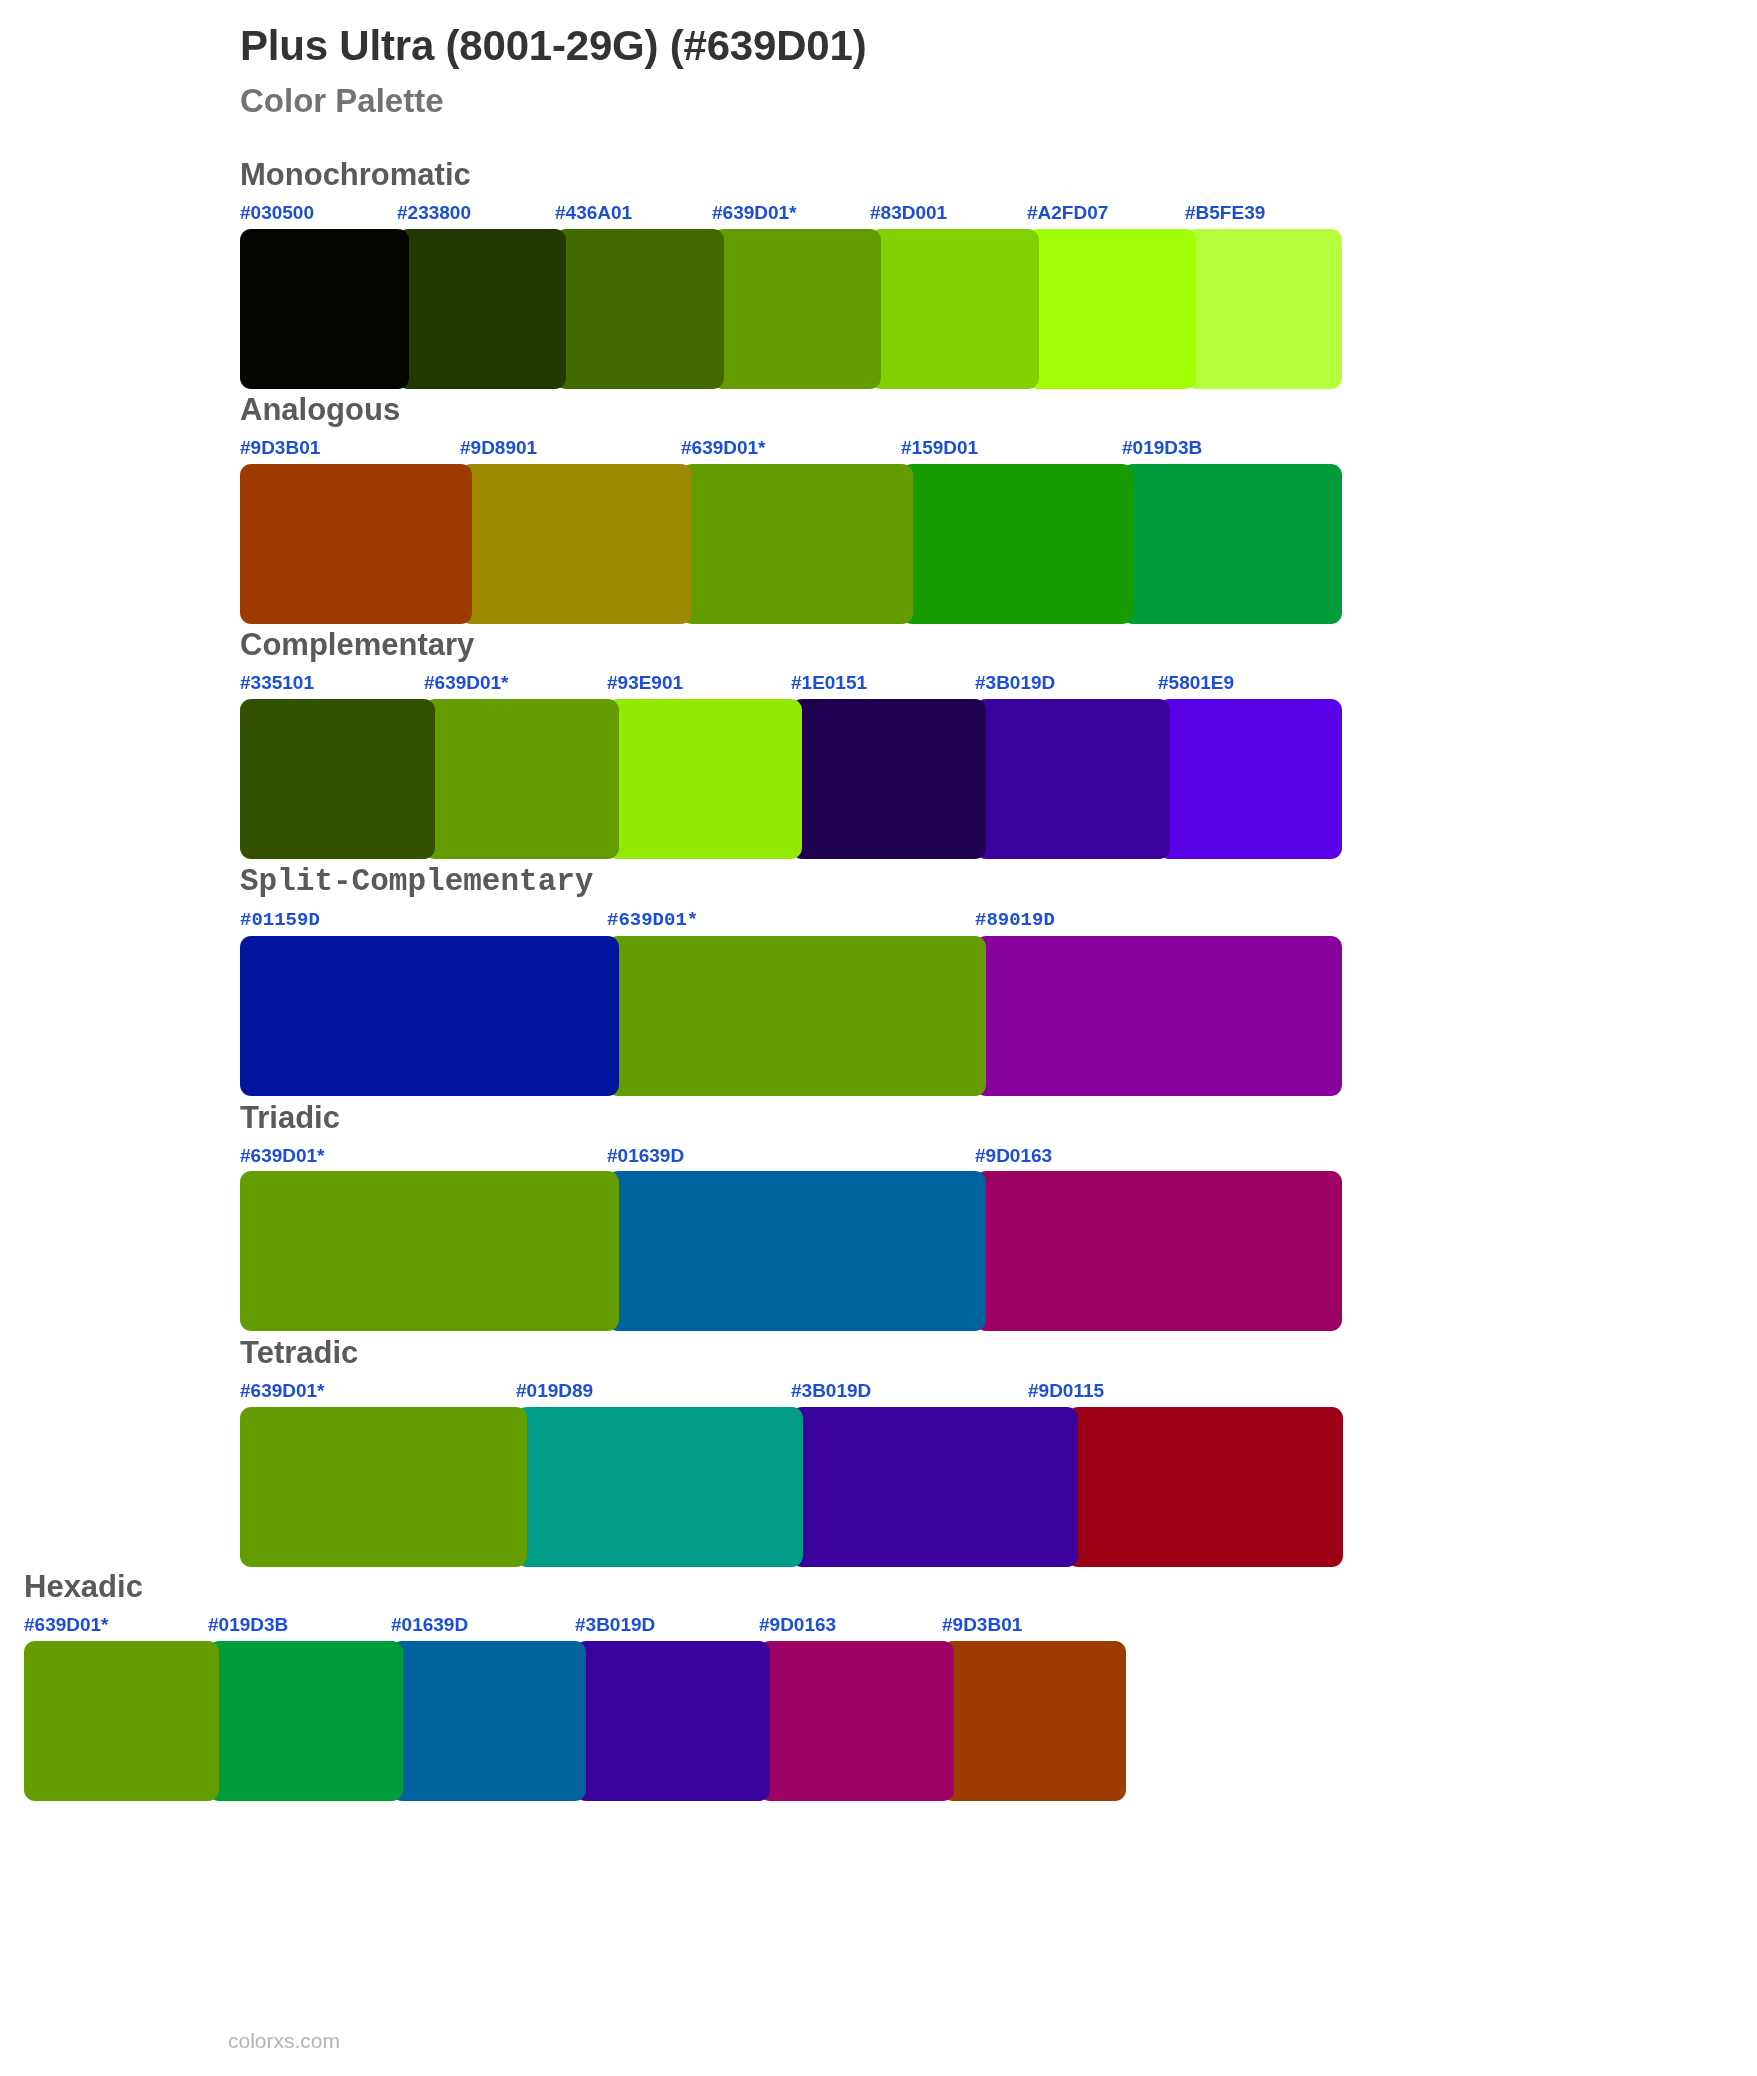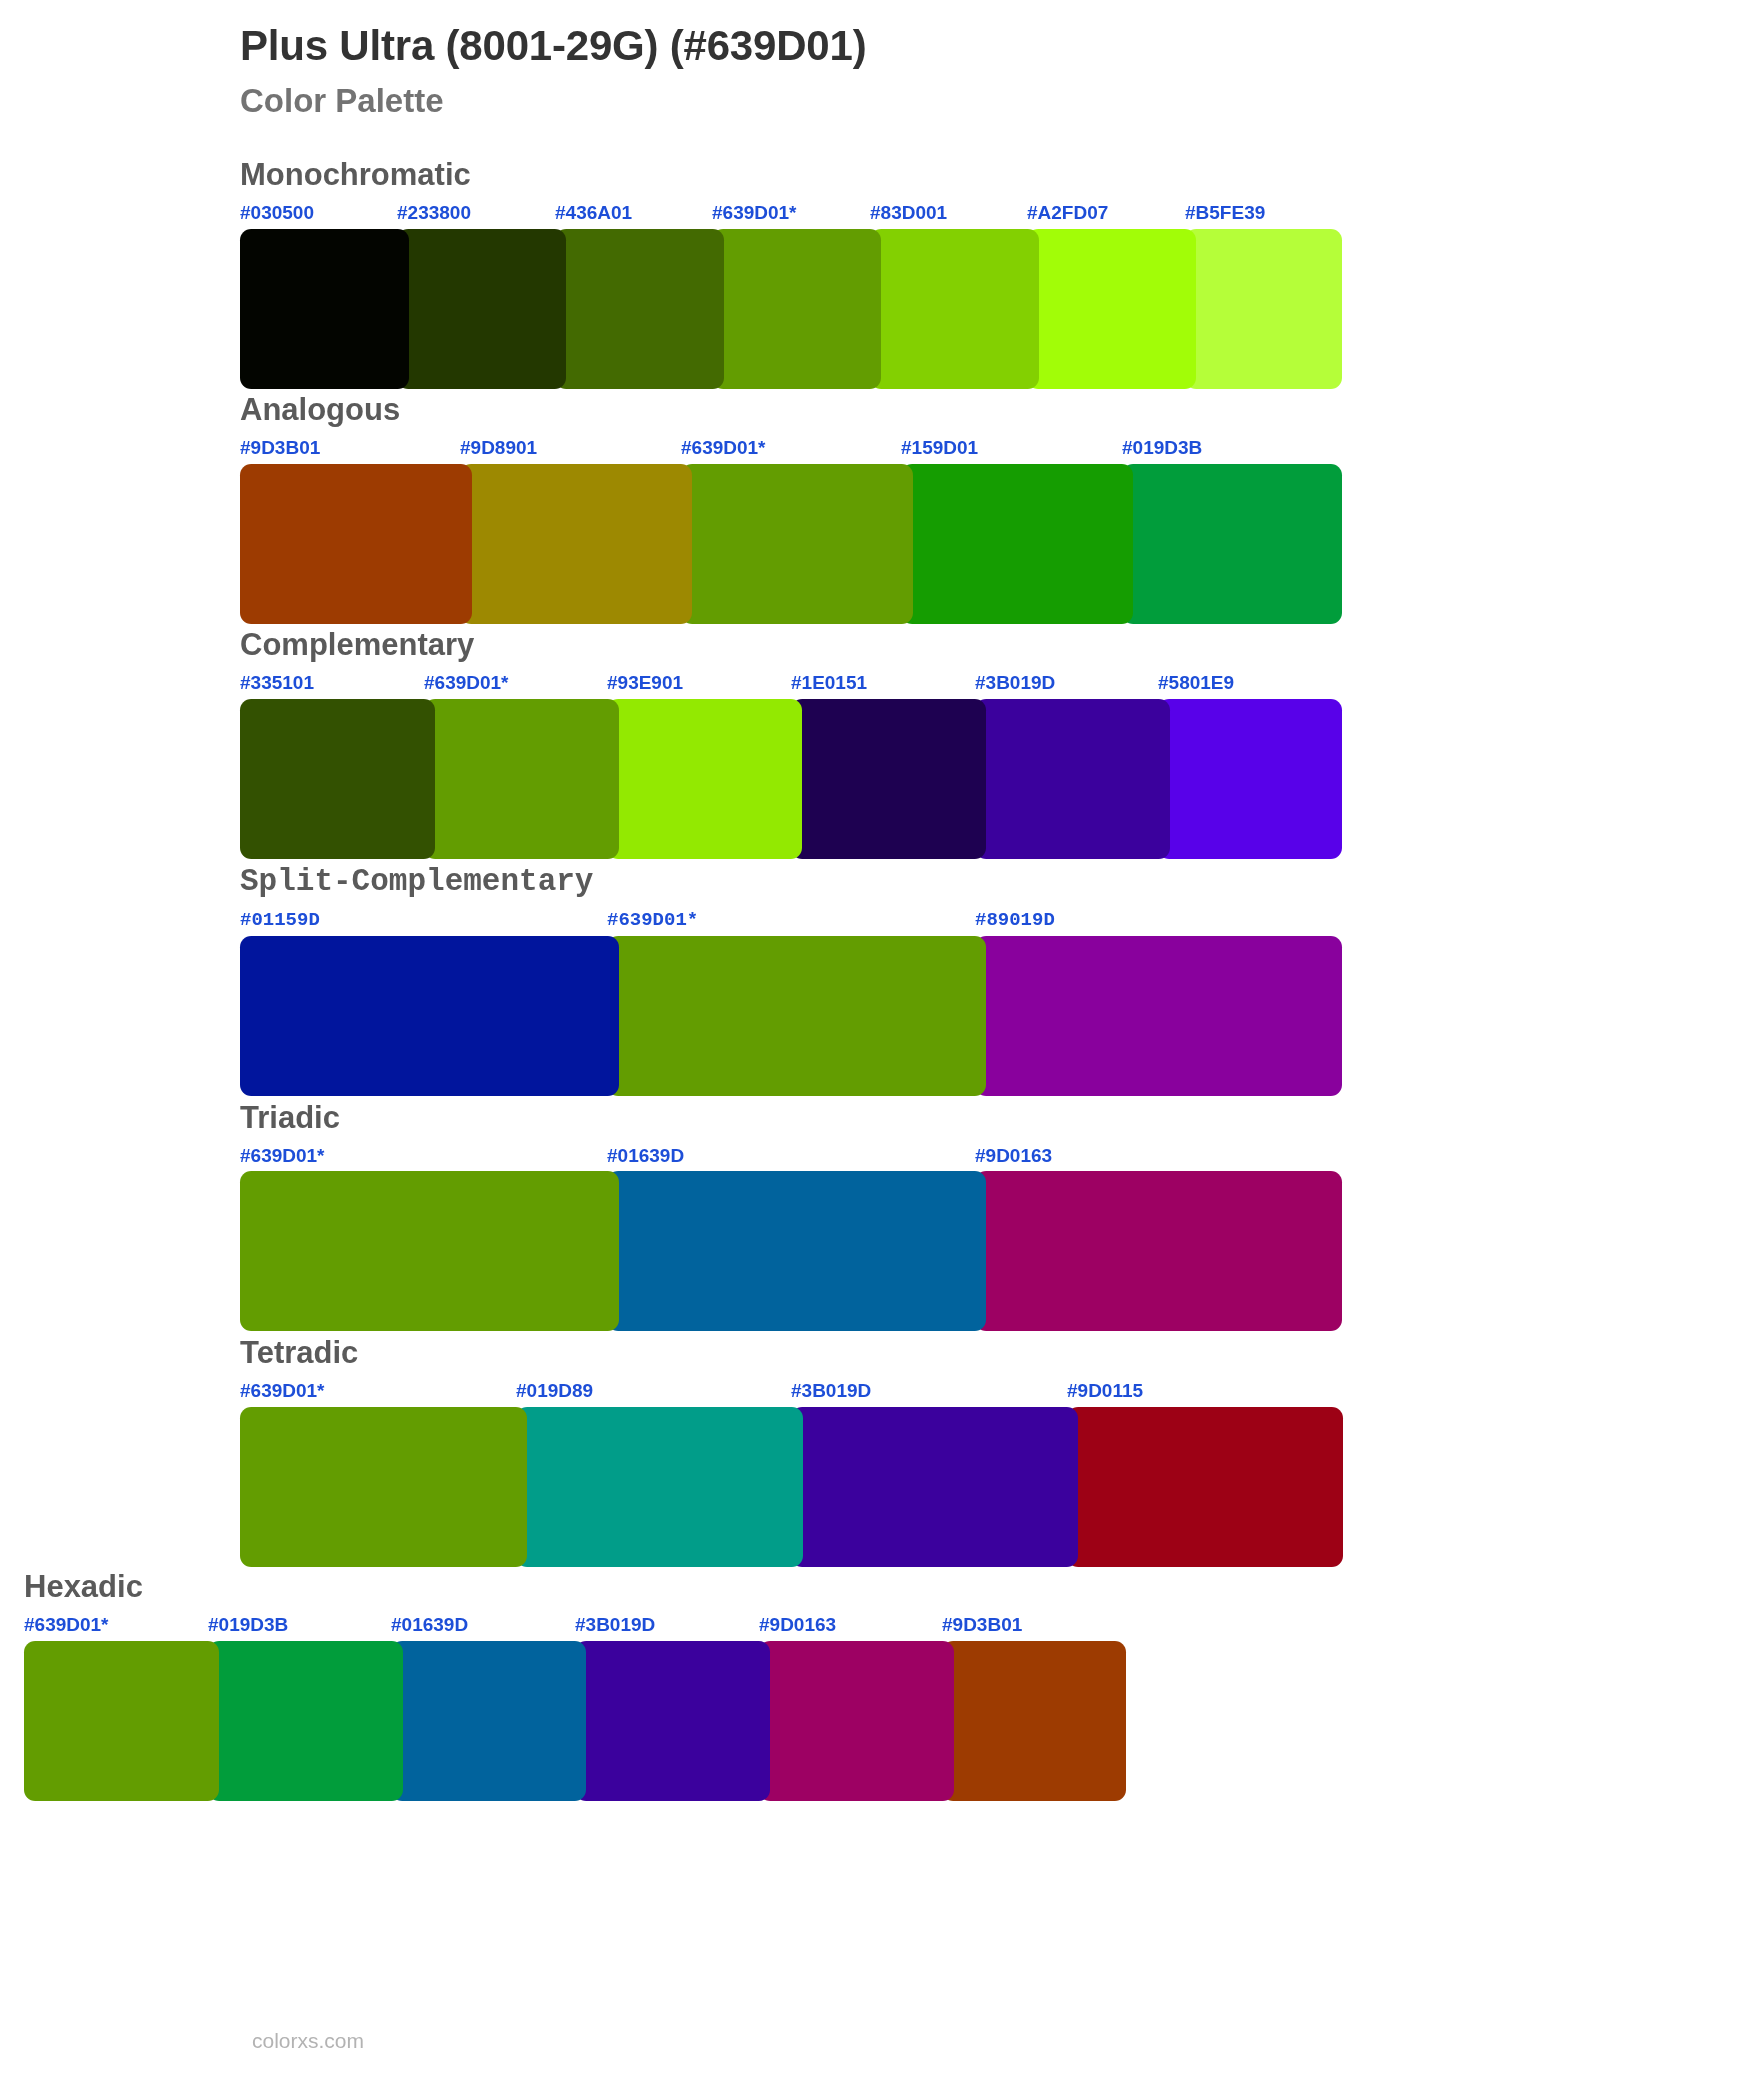--- a/index.html
+++ b/index.html
@@ -83,21 +83,21 @@
     font-size: 19px;
     font-weight: bold;
     color: #1d4ed8;
     white-space: nowrap;
     line-height: 1;
     text-align: center;
   }
 
   .footer {
     position: absolute;
-    left: 252px;
+    left: 228px;
     bottom: 26px;
   }
 
   .footer-text {
     font-size: 21px;
     color: #b3b3b3;
     font-weight: normal;
     line-height: 1;
   }
 
@@ -199,21 +199,21 @@
       </div>
       <div class="section tet">
         <div class="section-title">Tetradic</div>
         <div class="swatch-row">
           <div class="swatch-label" style="left: 0px;">#639D01*</div>
           <div class="swatch" title="#639D01*" style="left: 0px; width: 287px; background: rgb(99, 157, 1); z-index: 4;"></div>
           <div class="swatch-label" style="left: 276px;">#019D89</div>
           <div class="swatch" title="#019D89" style="left: 276px; width: 287px; background: rgb(1, 157, 137); z-index: 3;"></div>
           <div class="swatch-label" style="left: 551px;">#3B019D</div>
           <div class="swatch" title="#3B019D" style="left: 551px; width: 287px; background: rgb(59, 1, 157); z-index: 2;"></div>
-          <div class="swatch-label" style="left: 827px;">#9D0115</div>
+          <div class="swatch-label" style="left: 788px;">#9D0115</div>
           <div class="swatch" title="#9D0115" style="left: 827px; width: 276px; background: rgb(157, 1, 21); z-index: 1;"></div>
         </div>
       </div>
       <div class="section hex">
         <div class="section-title">Hexadic</div>
         <div class="swatch-row">
           <div class="swatch-label" style="left: 0px;">#639D01*</div>
           <div class="swatch" title="#639D01*" style="left: 0px; width: 195px; background: rgb(99, 157, 1); z-index: 6;"></div>
           <div class="swatch-label" style="left: 184px;">#019D3B</div>
           <div class="swatch" title="#019D3B" style="left: 184px; width: 195px; background: rgb(1, 157, 59); z-index: 5;"></div>

